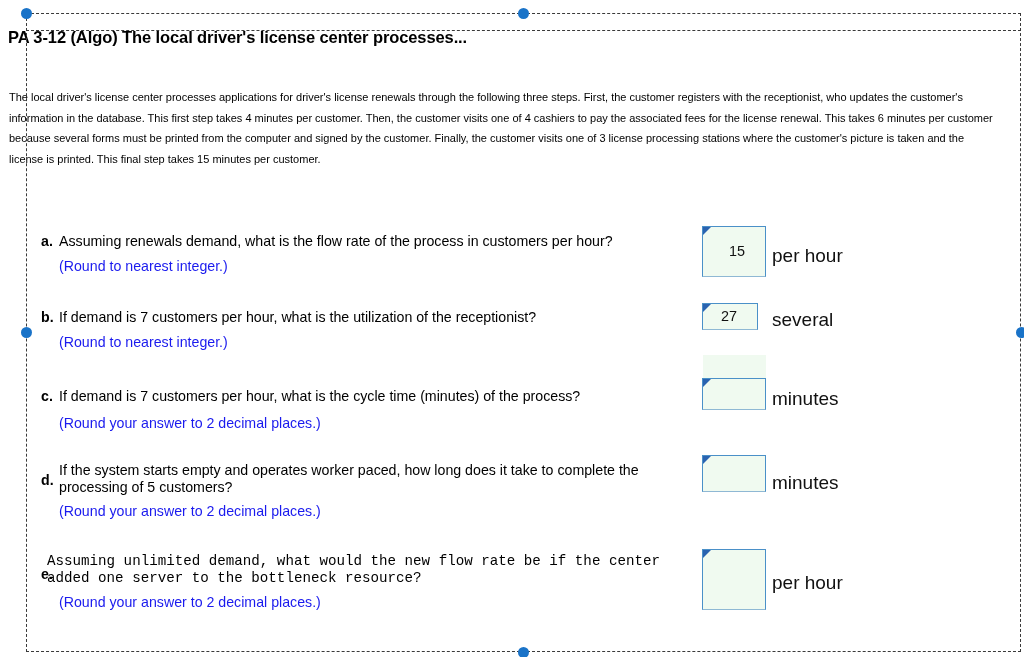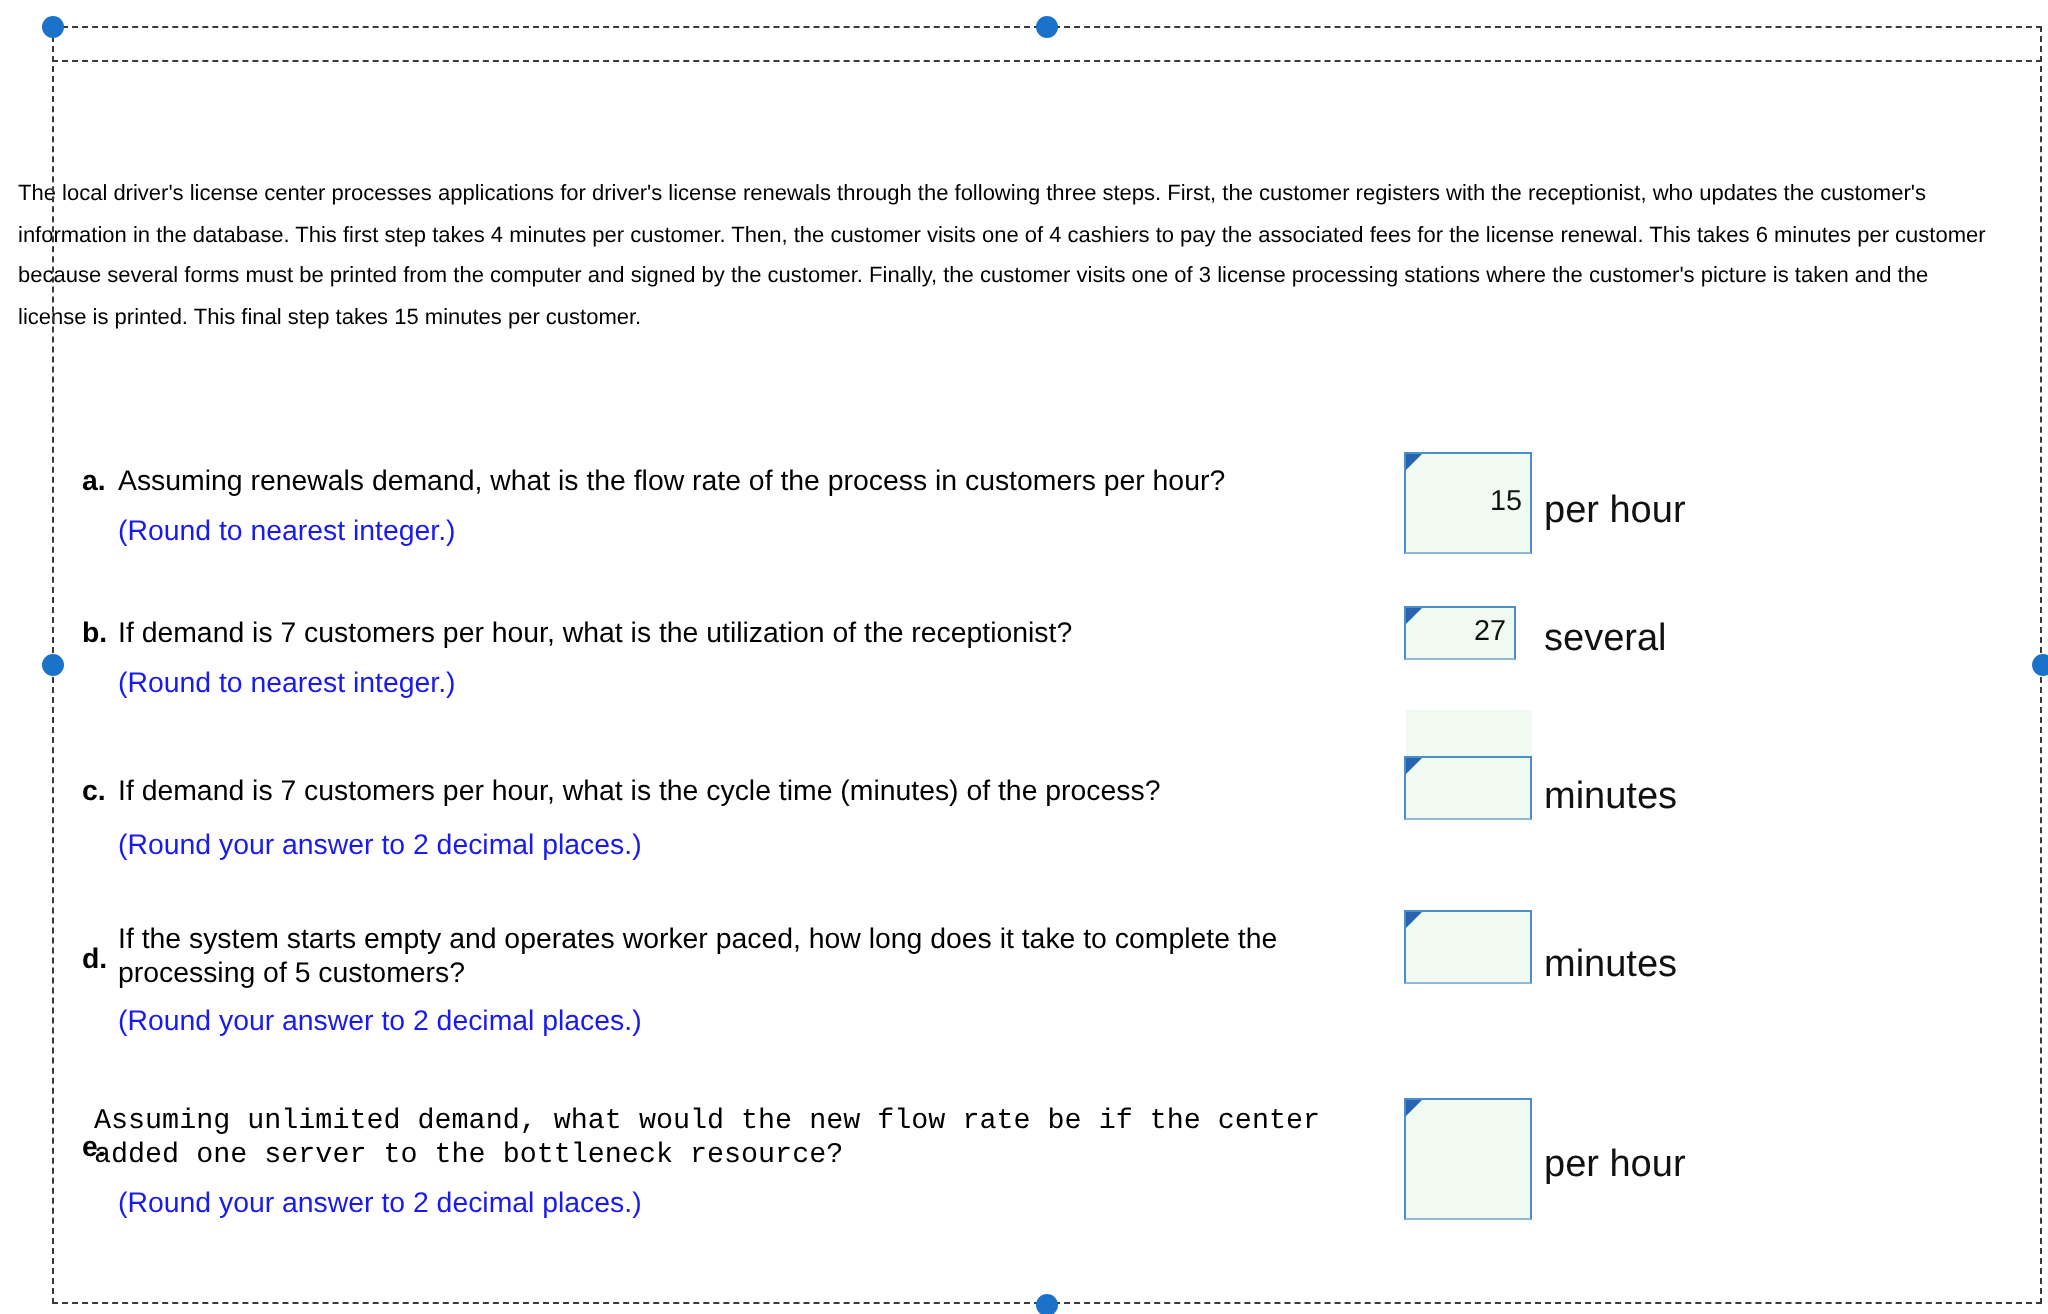--- a/index.html
+++ b/index.html
@@ -102,21 +102,21 @@
   
   .ansbox {
     position: absolute;
     box-sizing: border-box;
     background: #f0faf0;
     border: 1px solid #4a90c8;
     border-bottom-color: #8fb8d4;
     text-align: right;
     font-size: 14.4px;
     color: #111;
-    padding: 0 4px;
+    padding: 0 20px;
     display: flex;
     align-items: center;
     justify-content: flex-end;
   }
   .ansbox::before {
     content: "";
     position: absolute;
     left: 0px;
     top: 0px;
     width: 0;
@@ -136,20 +136,21 @@
     position: absolute;
     font-size: 19px;
     color: #111;
   }
 </style>
 </head>
 <body>
 
 <div class="page">
 
+  <div class="title">PA 3-12 (Algo) The local driver's license center processes...</div>
 
   <div class="intro">The local driver's license center processes applications for driver's license renewals through the following three steps. First, the customer registers with the receptionist, who updates the customer's information in the database. This first step takes 4 minutes per customer. Then, the customer visits one of 4 cashiers to pay the associated fees for the license renewal. This takes 6 minutes per customer because several forms must be printed from the computer and signed by the customer. Finally, the customer visits one of 3 license processing stations where the customer's picture is taken and the license is printed. This final step takes 15 minutes per customer.</div>
 
   <div class="q">
     <span class="q-letter" style="left:41px; top:233px;">a.</span>
     <span class="q-text" style="left:59px; top:233px; width:620px;">Assuming renewals demand, what is the flow rate of the process in customers per hour?</span>
     <span class="q-round" style="left:59px; top:258px;">(Round to nearest integer.)</span>
     <div class="ansbox" style="left:702px; top:226px; width:64px; height:51px;">
       <span class="val">15</span>
     </div>

